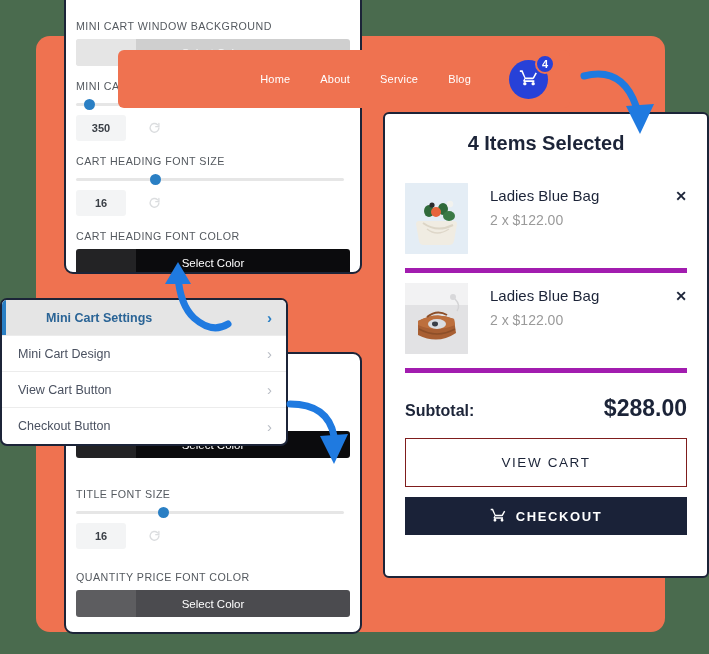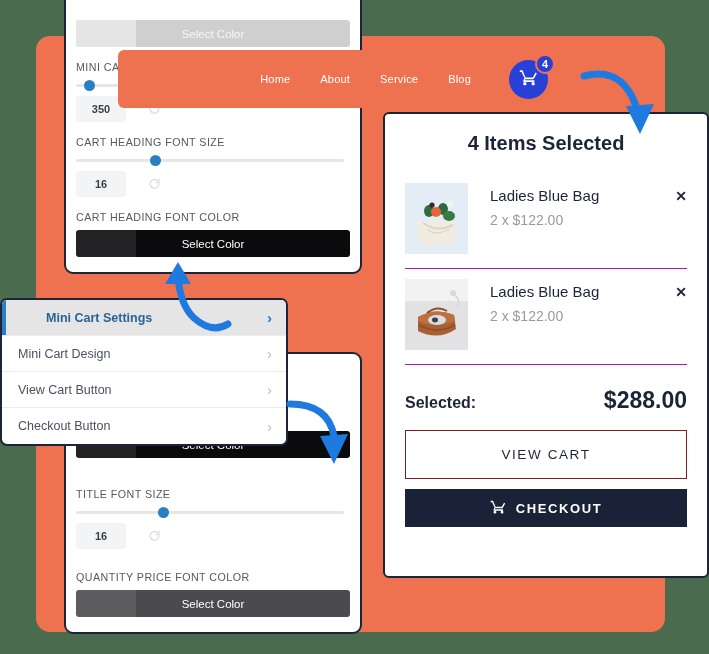--- a/index.html
+++ b/index.html
@@ -172,21 +172,21 @@
   #cart-title {
     text-align: center;
     font-size: 20px;
     font-weight: bold;
     color: #1c2438;
     margin-bottom: 18px;
   }
   .cart-item {
     display: flex; align-items: flex-start;
     padding: 10px 0 14px 0;
-    border-bottom: 1px solid #a21caf;
+    border-bottom: 5px solid #a21caf;
     position: relative;
   }
   .thumb {
     width: 63px; height: 71px;
     flex-shrink: 0;
     border-radius: 1px;
     overflow: hidden;
     background: #e9eef4;
   }
   .item-text { padding-left: 22px; padding-top: 4px; flex: 1; }
@@ -250,20 +250,21 @@
         </svg>
     </span>
     <span id="cart-badge">4</span>
   </div>
 </div>
 
 <div class="settings-panel" id="panel-top">
   <div class="panel-inner" style="padding-top:26px;">
 
     <div class="field">
+      <div class="field-label">MINI CART WINDOW BACKGROUND</div>
       <div class="swatch swatch-light">
         <span>Select Color</span>
       </div>
     </div>
 
     <div class="field">
       <div class="field-label">MINI CART WIDTH</div>
       <div class="slider-row">
         <div class="slider-track"></div>
         <div class="slider-handle" style="left:3%;"></div>
@@ -404,21 +405,21 @@
       </svg>
     </div>
     <div class="item-text">
       <div class="item-name">Ladies Blue Bag</div>
       <div class="item-qty">2 x $122.00</div>
     </div>
     <div class="remove-x">✕</div>
   </div>
 
   <div id="subtotal-row">
-    <span id="subtotal-label">Selected:</span>
+    <span id="subtotal-label">Subtotal:</span>
     <span id="subtotal-value">$288.00</span>
   </div>
 
   <div id="view-cart-btn">
     <span>VIEW CART</span>
   </div>
 
   <div id="checkout-btn">
     <span>
       <svg viewBox="0 0 24 24">

